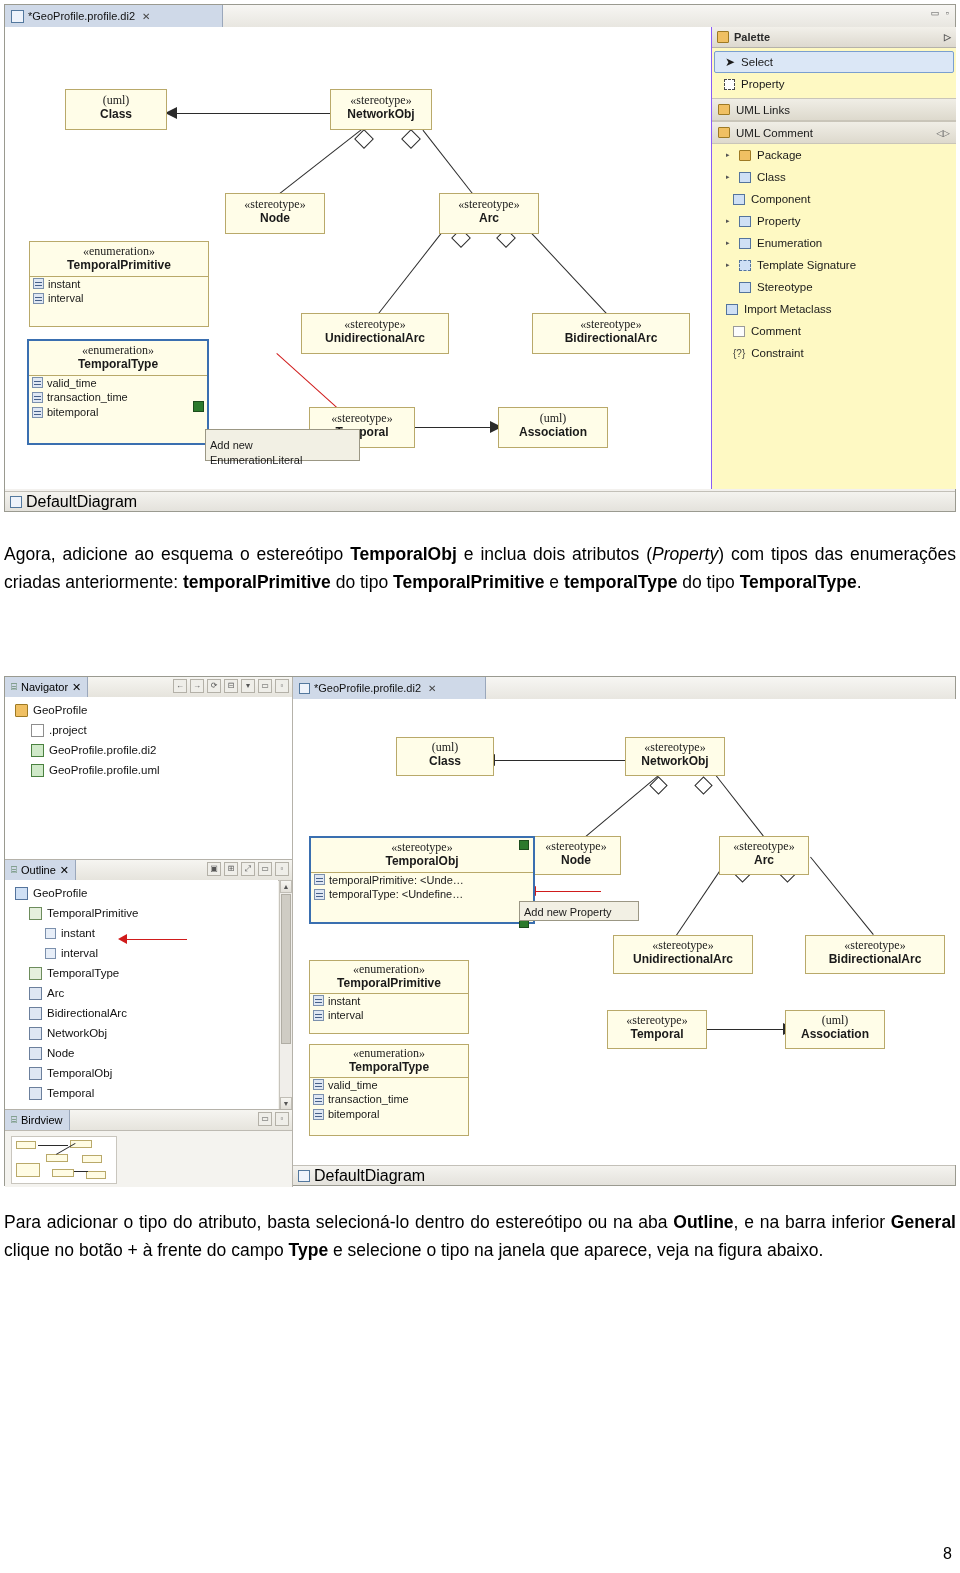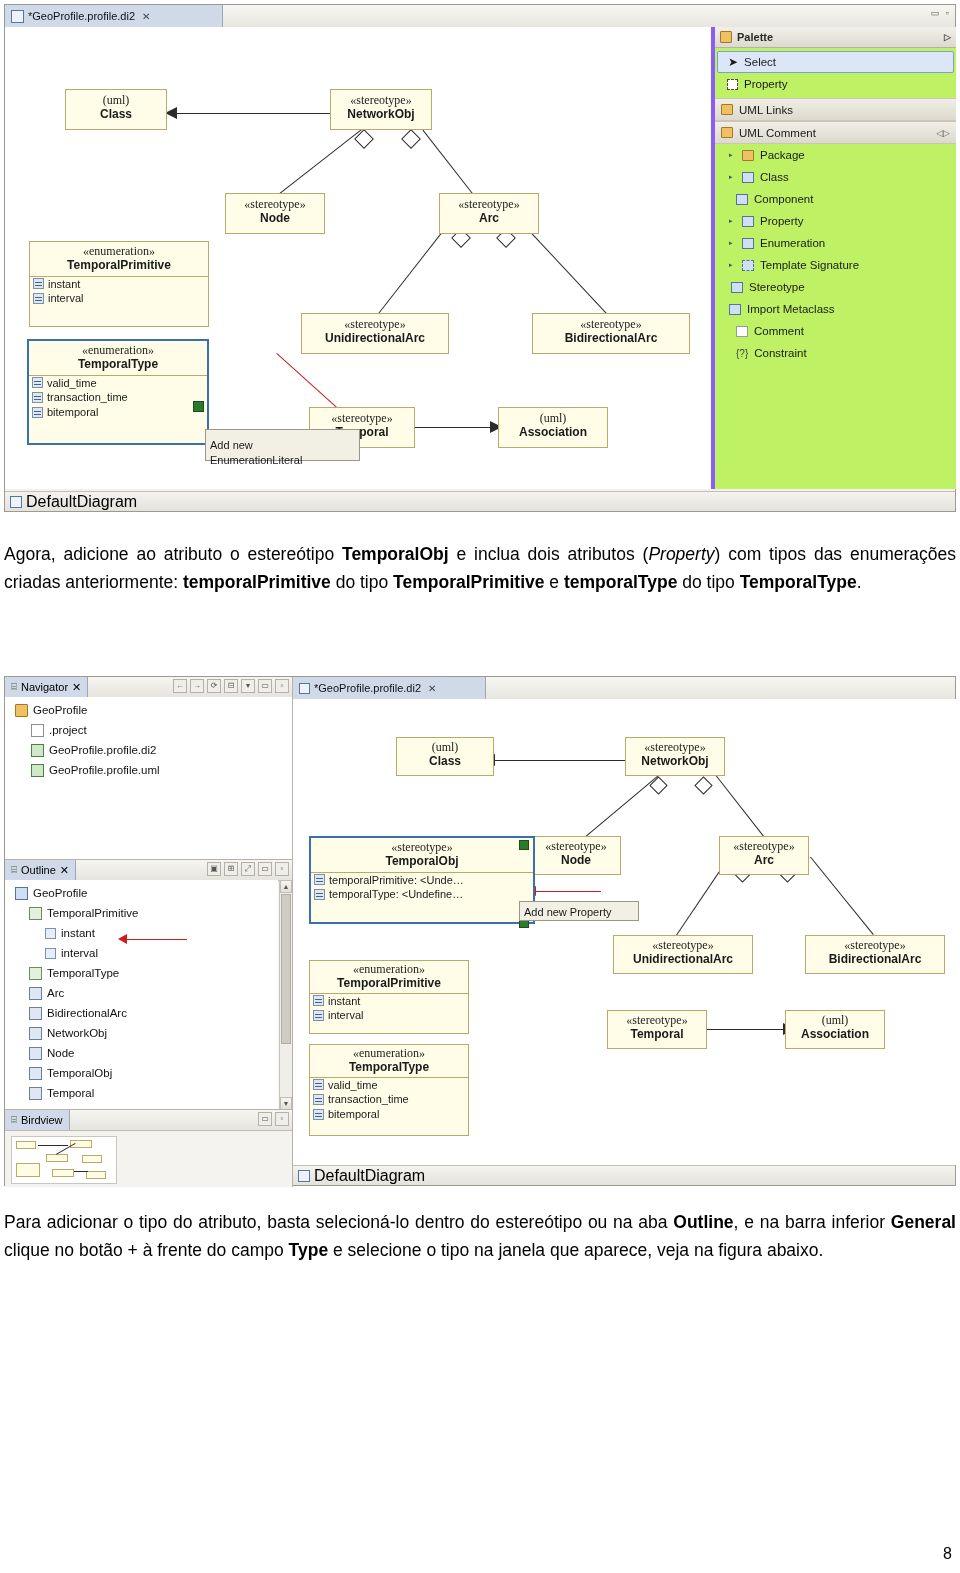--- a/index.html
+++ b/index.html
@@ -134,22 +134,22 @@
     font-size: 11px;
     padding: 1px 4px;
     box-sizing: border-box;
     color: #1a1a1a;
     white-space: nowrap;
   }
 
   
   .palette {
     position: absolute;
-    background: #bef264;
-    border-left: 4px solid #8b5cf6;
+    background: #fef9c3;
+    border-left: 1px solid #8b5cf6;
     box-sizing: border-box;
   }
   .palette-header {
     height: 20px;
     background: linear-gradient(to bottom, #f2f0ea, #ddd9cf);
     border-bottom: 1px solid #b5b2aa;
     display: flex;
     align-items: center;
     gap: 5px;
     padding: 0 5px;
@@ -481,21 +481,21 @@
     <div class="palette-item">
       <span class="tri">▸</span>
       <span class="ic ic-blue" style="width:12px;height:11px;"></span>
       <span>Enumeration</span>
     </div>
     <div class="palette-item">
       <span class="tri">▸</span>
       <span class="ic ic-blue" style="width:12px;height:11px; border-style:dashed;"></span>
       <span>Template Signature</span>
     </div>
-    <div class="palette-item" style="padding-left:16px;">
+    <div class="palette-item" style="padding-left:27px;">
       <span class="ic ic-blue" style="width:12px;height:11px;"></span>
       <span>Stereotype</span>
     </div>
     <div class="palette-item" style="">
       <span class="ic ic-blue" style="width:12px;height:11px;"></span>
       <span>Import Metaclass</span>
     </div>
     <div class="palette-item" style="padding-left:21px;">
       <span class="ic ic-doc" style="width:12px;height:11px;"></span>
       <span>Comment</span>
@@ -506,21 +506,21 @@
     </div>
   </div>
 
   <div class="statusbar">
     <span class="ic ic-diag" style="width:12px;height:12px;"></span>
     <span>DefaultDiagram</span>
   </div>
 </div>
 
 <div class="para" style="left:4px; top:540px; width:952px;">
-  <span>Agora, adicione ao atributo o estereótipo </span><b>TemporalObj</b><span> e inclua dois atributos (</span><i>Property</i><span>) com tipos das enumerações criadas anteriormente: </span><b>temporalPrimitive</b><span> do tipo </span><b>TemporalPrimitive</b><span> e </span><b>temporalType</b><span> do tipo </span><b>TemporalType</b><span>.</span>
+  <span>Agora, adicione ao esquema o estereótipo </span><b>TemporalObj</b><span> e inclua dois atributos (</span><i>Property</i><span>) com tipos das enumerações criadas anteriormente: </span><b>temporalPrimitive</b><span> do tipo </span><b>TemporalPrimitive</b><span> e </span><b>temporalType</b><span> do tipo </span><b>TemporalType</b><span>.</span>
 </div>
 
 <div class="eclipse-window" style="left:4px; top:676px; width:952px; height:510px;">
 
   <div style="position:absolute; left:0; top:0; width:288px; height:182px; background:#f4f3ef; border-right:1px solid #b5b2aa; box-sizing:border-box;">
     <div class="view-tabstrip">
       <div class="view-tab">
         <span style="font-size:10px; color:#3a6a3a;">⌸</span>
         <span>Navigator</span>
         <span class="xglyph">✕</span>

